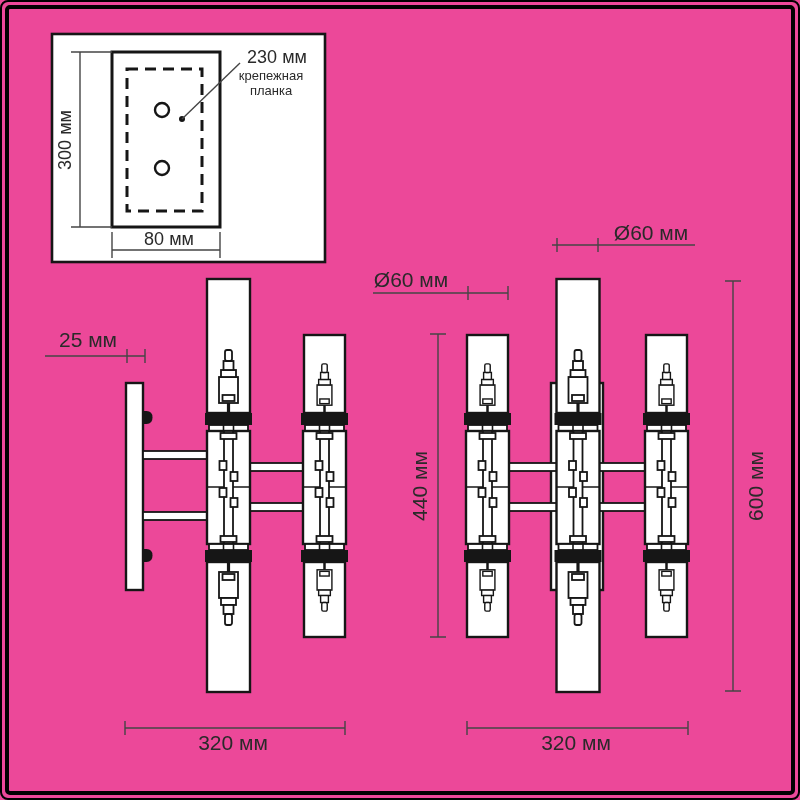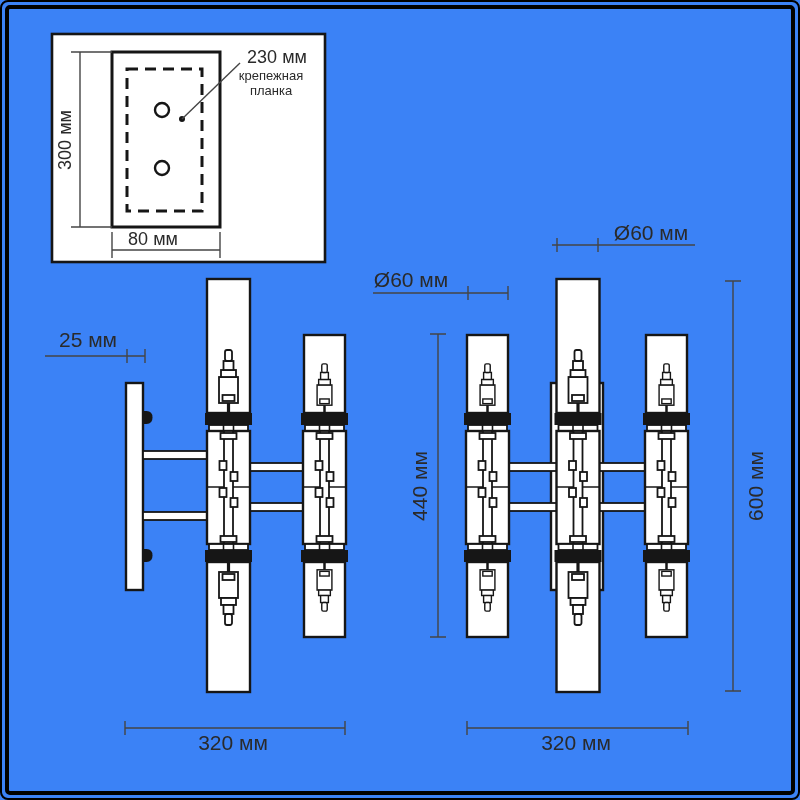--- a/index.html
+++ b/index.html
@@ -1,17 +1,17 @@
 <!DOCTYPE html>
 <html><head>
 <meta charset="utf-8">
 <style>
   html,body { margin:0; padding:0; background:#fff; }
   .stage {
-    position:relative; width:800px; height:800px; background:#3b82f6;
+    position:relative; width:800px; height:800px; background:#ec4899;
     font-family:"Liberation Sans","DejaVu Sans",sans-serif; overflow:hidden;
   }
   .frame-outer {
     position:absolute; left:0; top:0; right:0; bottom:0;
     border:2px solid #000; border-radius:8px; pointer-events:none;
   }
   .frame-inner {
     position:absolute; left:5px; top:5px; right:5px; bottom:5px;
     border:4px solid #000; border-radius:5px; pointer-events:none;
   }
@@ -148,21 +148,21 @@
       </g>
       <g>
         <path class="dim" d="M467 728 H688 M467 721 V735 M688 721 V735"></path>
       </g>
     </g>
   </svg>
 
   <div class="lbl small" style="left:277px; top:57px;">230 мм</div>
   <div class="lbl note" style="left:271px; top:84px;">крепежная планка</div>
   <div class="lbl small vert" style="left:65px; top:140px;">300 мм</div>
-  <div class="lbl small" style="left:153px; top:239px;">80 мм</div>
+  <div class="lbl small" style="left:169px; top:239px;">80 мм</div>
 
   <div class="lbl" style="left:88px; top:339px;">25 мм</div>
   <div class="lbl" style="left:233px; top:742px;">320 мм</div>
 
   <div class="lbl" style="left:411px; top:279px;">Ø60 мм</div>
   <div class="lbl" style="left:651px; top:232px;">Ø60 мм</div>
   <div class="lbl vert" style="left:419px; top:486px;">440 мм</div>
   <div class="lbl vert" style="left:755px; top:486px;">600 мм</div>
   <div class="lbl" style="left:576px; top:742px;">320 мм</div>
 

